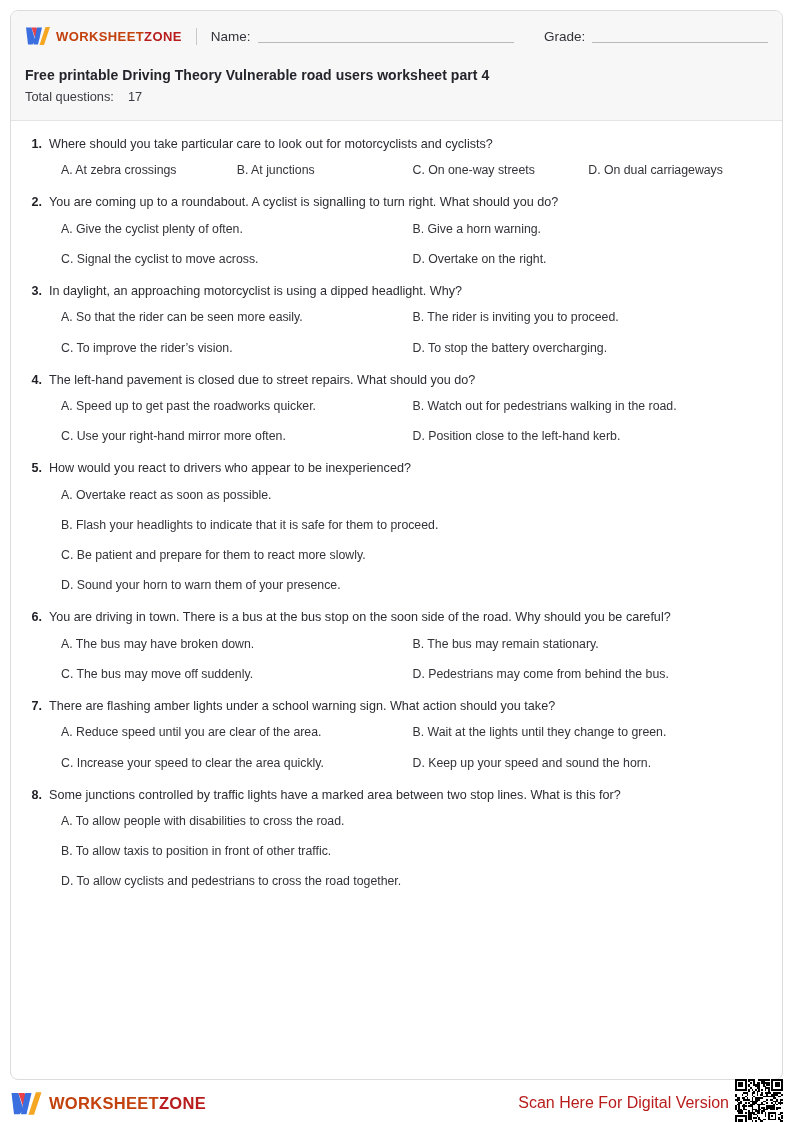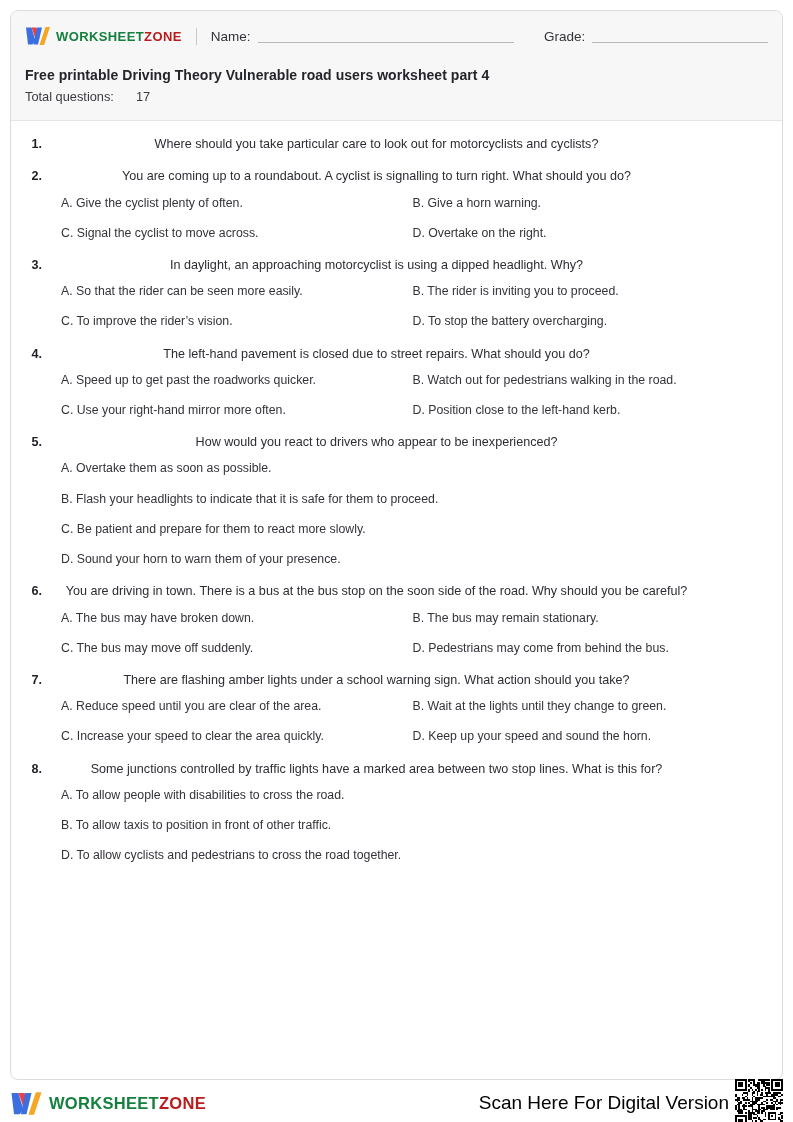--- a/index.html
+++ b/index.html
@@ -56,21 +56,21 @@
     flex: 0 0 auto;
     display: block;
   }
   .logo-text {
     font-size: 13px;
     font-weight: 700;
     letter-spacing: 0.4px;
     margin-left: 5px;
     white-space: nowrap;
   }
-  .logo-text .w-blue { color: #15803d; }
+  .logo-text .w-blue { color: #c2410c; }
   .logo-text .w-yellow { color: #b91c1c; }
 
   .logo-divider {
     width: 1px;
     height: 17px;
     background: #c9c9c9;
     margin: 0 14px;
     flex: 0 0 auto;
   }
 
@@ -93,21 +93,21 @@
     font-size: 14px;
     font-weight: 700;
     color: #24242b;
     letter-spacing: 0.05px;
   }
   .subtitle {
     margin-top: 6px;
     font-size: 12.8px;
     color: #3a3a42;
   }
-  .subtitle .count { margin-left: 22px; }
+  .subtitle .count { margin-left: 14px; }
 
   
   .body {
     padding: 14px 18px 10px 18px;
   }
 
   .question {
     margin-bottom: 14px;
   }
   .q-head {
@@ -121,21 +121,20 @@
     font-weight: 700;
     min-width: 20px;
     flex: 0 0 20px;
     text-align: right;
     padding-right: 7px;
     color: #1f1f26;
   }
   .q-text {
     flex: 1 1 auto;
     padding-right: 60px;
-    text-align: center;
   }
 
   .options {
     margin-top: 9px;
     padding-left: 32px;
     display: flex;
     flex-wrap: wrap;
     row-gap: 13px;
   }
   .options.cols4 .opt { width: 25%; }
@@ -171,22 +170,22 @@
     letter-spacing: 0.3px;
   }
 
   .footer-right {
     margin-left: auto;
     display: flex;
     align-items: center;
     gap: 6px;
   }
   .scan-text {
-    font-size: 19px;
-    color: #000000;
+    font-size: 16px;
+    color: #b91c1c;
     white-space: nowrap;
   }
   .qr {
     width: 48px;
     height: 48px;
     flex: 0 0 auto;
     display: block;
   }
 </style>
 </head>
@@ -226,20 +225,26 @@
         <span>Total questions:</span><span class="count">17</span>
       </div>
     </div>
 
     <div class="body" id="questions-body">
         <div class="question">
           <div class="q-head">
             <span class="q-num">1.</span>
             <span class="q-text">Where should you take particular care to look out for motorcyclists and cyclists?</span>
           </div>
+          <div class="options cols4">
+            <div class="opt">A. At zebra crossings</div>
+            <div class="opt">B. At junctions</div>
+            <div class="opt">C. On one-way streets</div>
+            <div class="opt">D. On dual carriageways</div>
+          </div>
         </div>
         <div class="question">
           <div class="q-head">
             <span class="q-num">2.</span>
             <span class="q-text">You are coming up to a roundabout. A cyclist is signalling to turn right. What should you do?</span>
           </div>
           <div class="options cols2">
             <div class="opt">A. Give the cyclist plenty of often.</div>
             <div class="opt">B. Give a horn warning.</div>
             <div class="opt">C. Signal the cyclist to move across.</div>
@@ -269,21 +274,21 @@
             <div class="opt">C. Use your right-hand mirror more often.</div>
             <div class="opt">D. Position close to the left-hand kerb.</div>
           </div>
         </div>
         <div class="question">
           <div class="q-head">
             <span class="q-num">5.</span>
             <span class="q-text">How would you react to drivers who appear to be inexperienced?</span>
           </div>
           <div class="options cols1">
-            <div class="opt">A. Overtake them as soon as possible.</div>
+            <div class="opt">A. Overtake react as soon as possible.</div>
             <div class="opt">B. Flash your headlights to indicate that it is safe for them to proceed.</div>
             <div class="opt">C. Be patient and prepare for them to react more slowly.</div>
             <div class="opt">D. Sound your horn to warn them of your presence.</div>
           </div>
         </div>
         <div class="question">
           <div class="q-head">
             <span class="q-num">6.</span>
             <span class="q-text">You are driving in town. There is a bus at the bus stop on the soon side of the road. Why should you be careful?</span>
           </div>

